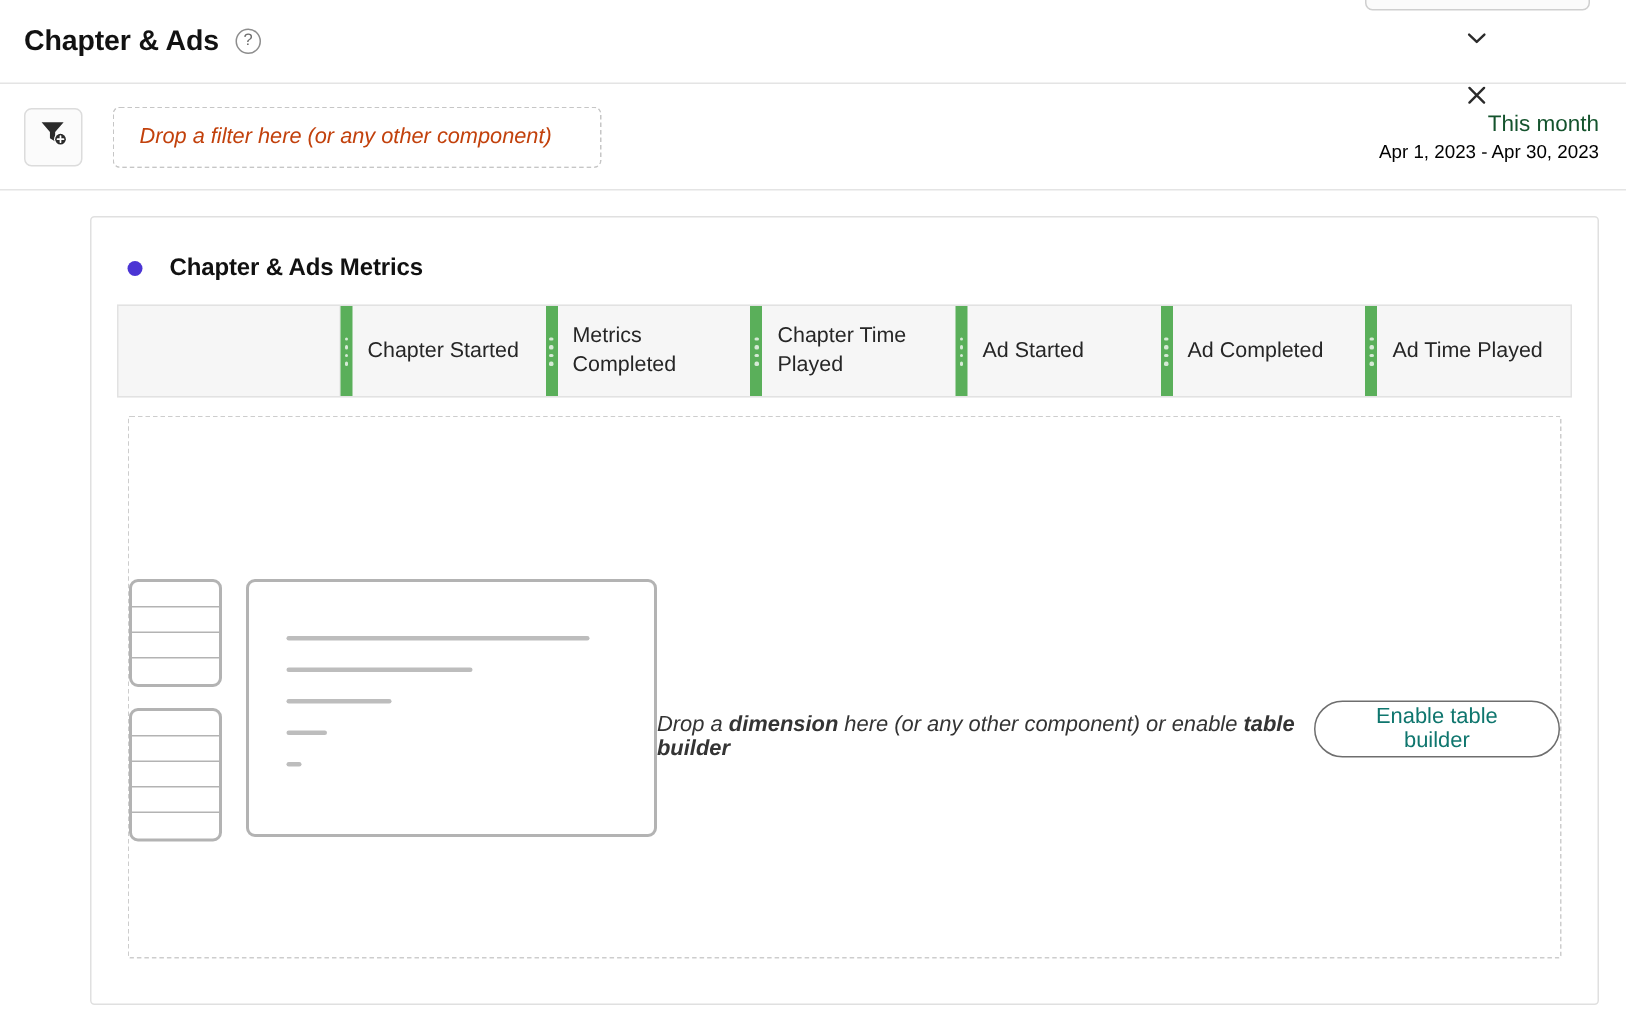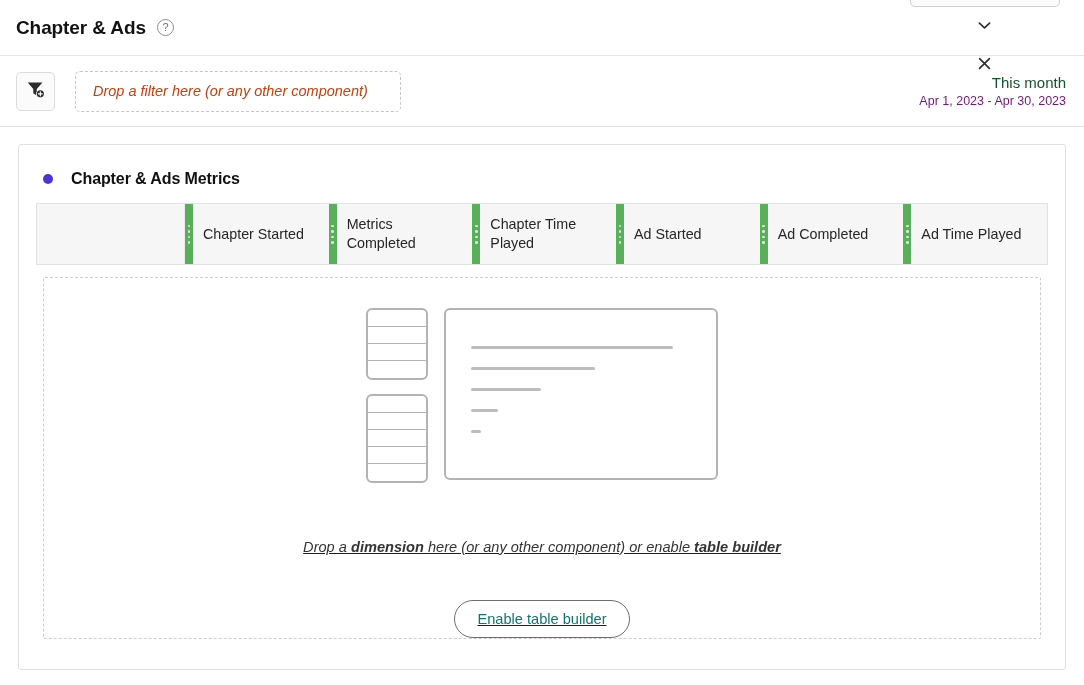--- a/index.html
+++ b/index.html
@@ -99,30 +99,31 @@
     color: #c2410c;
     cursor: pointer;
   }
   .daterange {
     margin-left: auto;
     text-align: right;
     padding-right: 8px;
     cursor: pointer;
   }
   .daterange .dr-main { font-size: 15px; color: #14532d; line-height: 20px; }
-  .daterange .dr-sub  { font-size: 12.5px; color: #701a75; line-height: 17px; }
+  .daterange .dr-sub  { font-size: 12.5px; color: #000000; line-height: 17px; }
 
   
   .workspace { padding: 17px 18px 0 18px; }
   .panel {
     border: 1px solid #e0e0e0;
     border-radius: 3px;
     background: #fff;
     height: 526px;
     padding: 16px 17px 0 17px;
+    margin-left: 42px;
   }
   .panel-head {
     display: flex;
     align-items: center;
     gap: 18px;
     padding: 9px 0 15px 7px;
   }
   .panel-dot {
     width: 10px; height: 10px;
     border-radius: 50%;
@@ -182,26 +183,25 @@
   }
 
   
   .dropzone {
     margin: 12px 0 0 7px;
     margin-right: 7px;
     height: 362px;
     border: 1.5px dashed #cdcdcd;
     border-radius: 2px;
     display: flex;
-    flex-direction: column;
-    align-items: center;
-    justify-content: space-between;
+    flex-direction: row;
+    align-items: center;
+    justify-content: flex-start;
     padding-top: 30px;
     cursor: pointer;
-    text-decoration: underline;
   }
   .illustration {
     display: flex;
     align-items: flex-start;
     gap: 16px;
   }
   .ill-stack { display: flex; flex-direction: column; gap: 14px; }
   .ill-box {
     width: 62px;
     border: 2px solid #b3b3b3;

